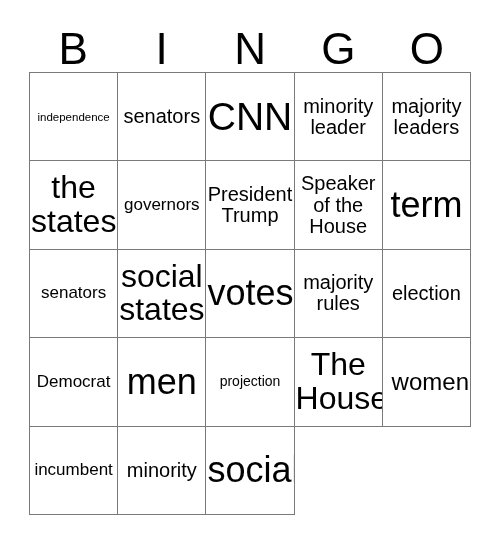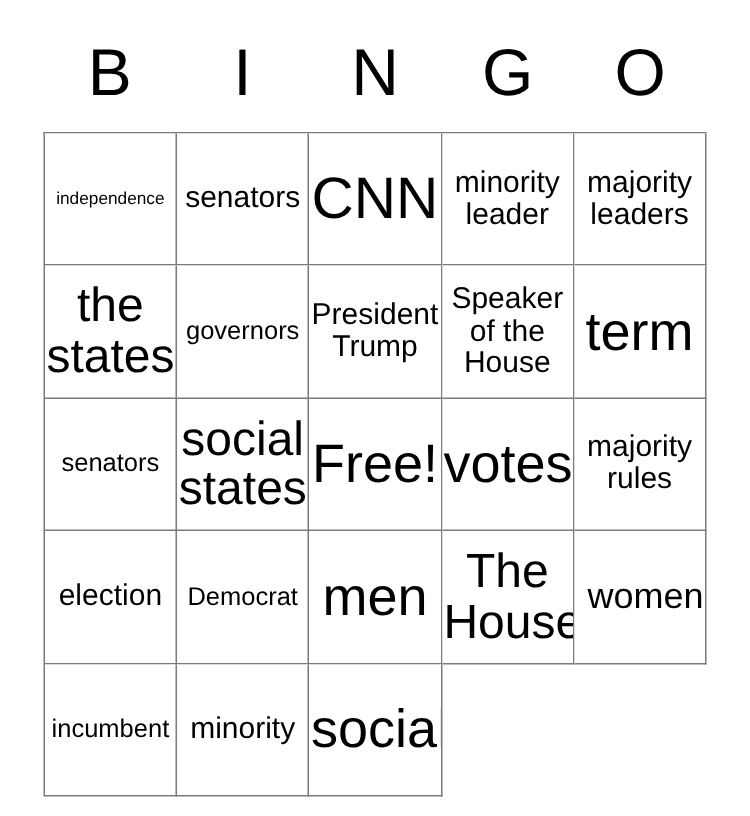--- a/index.html
+++ b/index.html
@@ -41,21 +41,21 @@
     font-weight: 400;
     letter-spacing: 0;
     color: #000000;
     user-select: none;
   }
 
   
   #bingo-grid {
     position: absolute;
     left: 29px;
-    top: 88px;
+    top: 72px;
     width: 442px;
     height: 443px;
     display: grid;
     grid-template-columns: repeat(5, 1fr);
     grid-template-rows: repeat(5, 1fr);
     border-top: 1px solid #7a7a7a;
     border-left: 1px solid #7a7a7a;
     box-sizing: border-box;
     background: #ffffff;
   }
@@ -141,37 +141,37 @@
         <span class="cell-text">term</span>
       </div>
       <div class="bingo-cell fs-s">
         <span class="cell-text">senators</span>
       </div>
       <div class="bingo-cell fs-xl">
         <span class="cell-text">social
 states</span>
       </div>
       <div class="bingo-cell fs-xxl">
-        <span class="cell-text">Free!</span>
-      </div>
-      <div class="bingo-cell fs-xxl">
         <span class="cell-text">votes</span>
       </div>
       <div class="bingo-cell fs-m">
         <span class="cell-text">majority
 rules</span>
       </div>
       <div class="bingo-cell fs-m">
         <span class="cell-text">election</span>
       </div>
       <div class="bingo-cell fs-s">
         <span class="cell-text">Democrat</span>
       </div>
       <div class="bingo-cell fs-xxl">
         <span class="cell-text">men</span>
+      </div>
+      <div class="bingo-cell fs-xs">
+        <span class="cell-text">projection</span>
       </div>
       <div class="bingo-cell fs-xl">
         <span class="cell-text">The
 House</span>
       </div>
       <div class="bingo-cell fs-l">
         <span class="cell-text">women</span>
       </div>
       <div class="bingo-cell fs-s">
         <span class="cell-text">incumbent</span>

